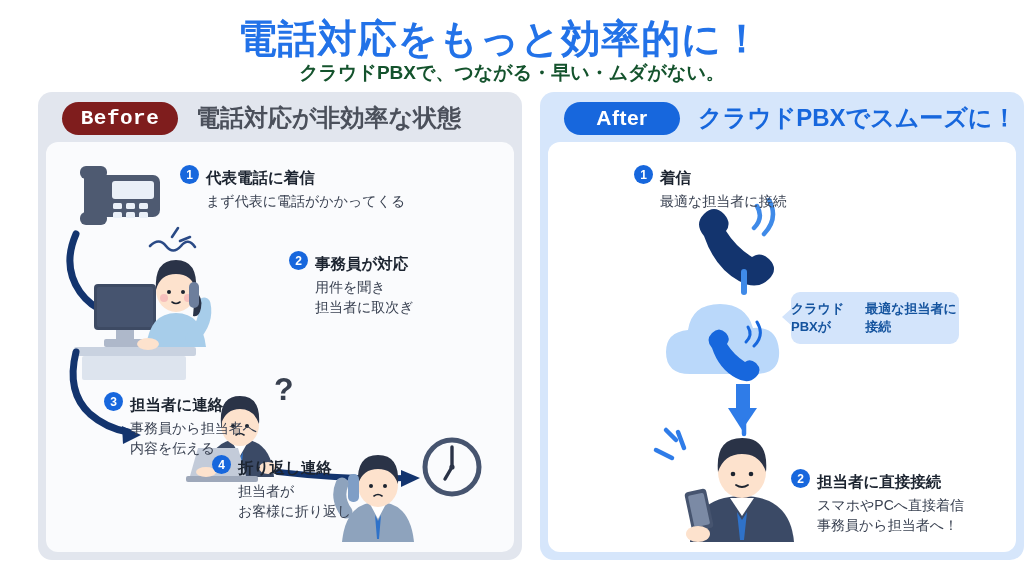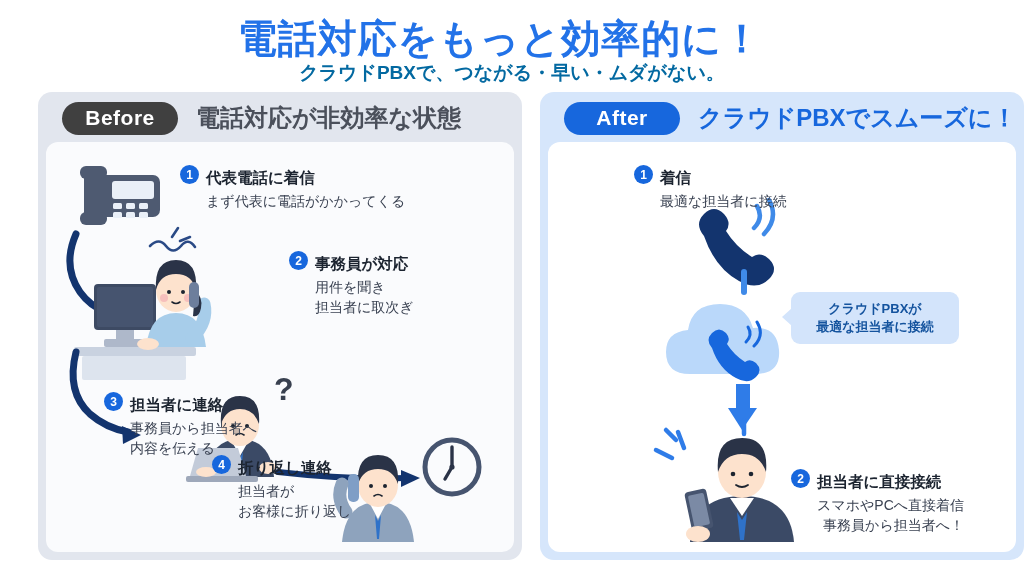--- a/index.html
+++ b/index.html
@@ -14,35 +14,35 @@
   
   .page-title {
     position: absolute; left: 0; top: 12px; width: 1000px;
     text-align: center;
     font-size: 39px; font-weight: bold; letter-spacing: 1px;
     color: #2272e8;
   }
   .page-subtitle {
     position: absolute; left: 0; top: 60px; width: 1024px;
     text-align: center;
-    font-size: 19px; font-weight: bold; color: #0369a1;
+    font-size: 19px; font-weight: bold; color: #14532d;
   }
 
   
   .panel { position: absolute; top: 92px; width: 484px; height: 468px; border-radius: 14px; }
   .panel.before { left: 38px; background: #e2e6ee; }
-  .panel.after  { left: 540px; background: #d6e6fb; text-align: right; }
+  .panel.after  { left: 540px; background: #d6e6fb; }
 
   .panel-head { position: absolute; left: 0; top: 0; width: 100%; height: 52px; display: flex; align-items: center; padding-left: 24px; }
   .pill {
     border-radius: 18px; height: 33px; min-width: 116px;
     display: flex; align-items: center; justify-content: center;
     color: #ffffff; font-size: 21px; font-weight: bold; letter-spacing: .5px;
   }
-  .pill.before { background: #404040; }
+  .pill.before { background: #7f1d1d; font-family: Liberation Mono, monospace; }
   .pill.after  { background: #1767dd; }
   .head-text { margin-left: 18px; font-size: 24px; font-weight: bold; }
   .head-text.before { color: #4b505b; }
   .head-text.after  { color: #1767dd; }
 
   .panel-body { position: absolute; left: 8px; top: 50px; width: 468px; height: 410px; background: #fafbfd; border-radius: 12px; }
   .panel.after .panel-body { background: #ffffff; }
 
   
   .step { position: absolute; }
@@ -55,21 +55,21 @@
     flex: 0 0 auto;
   }
   .step-head { font-size: 15.5px; font-weight: bold; color: #1c2430; white-space: nowrap; margin-top: 8px; }
   .step-desc { font-size: 14px; color: #3a4252; line-height: 1.42; margin-top: 3px; white-space: pre-line; }
   .step-desc.indent { margin-left: 26px; }
 
   
   .callout {
     position: absolute; left: 791px; top: 292px; width: 168px; height: 52px;
     background: #d3e4fb; border-radius: 9px;
-    display: flex; flex-direction: column; align-items: center; justify-content: center;
+    display: flex; flex-direction: row; align-items: center; justify-content: center;
     font-size: 13px; font-weight: bold; color: #14539e; line-height: 1.35;
   }
   .callout:before {
     content: ""; position: absolute; left: -9px; top: 16px;
     border-top: 9px solid transparent; border-bottom: 9px solid transparent;
     border-right: 10px solid #d3e4fb;
   }
 
   svg { display: block; overflow: visible; }
   .layer { position: absolute; left: 0; top: 0; pointer-events: none; }

